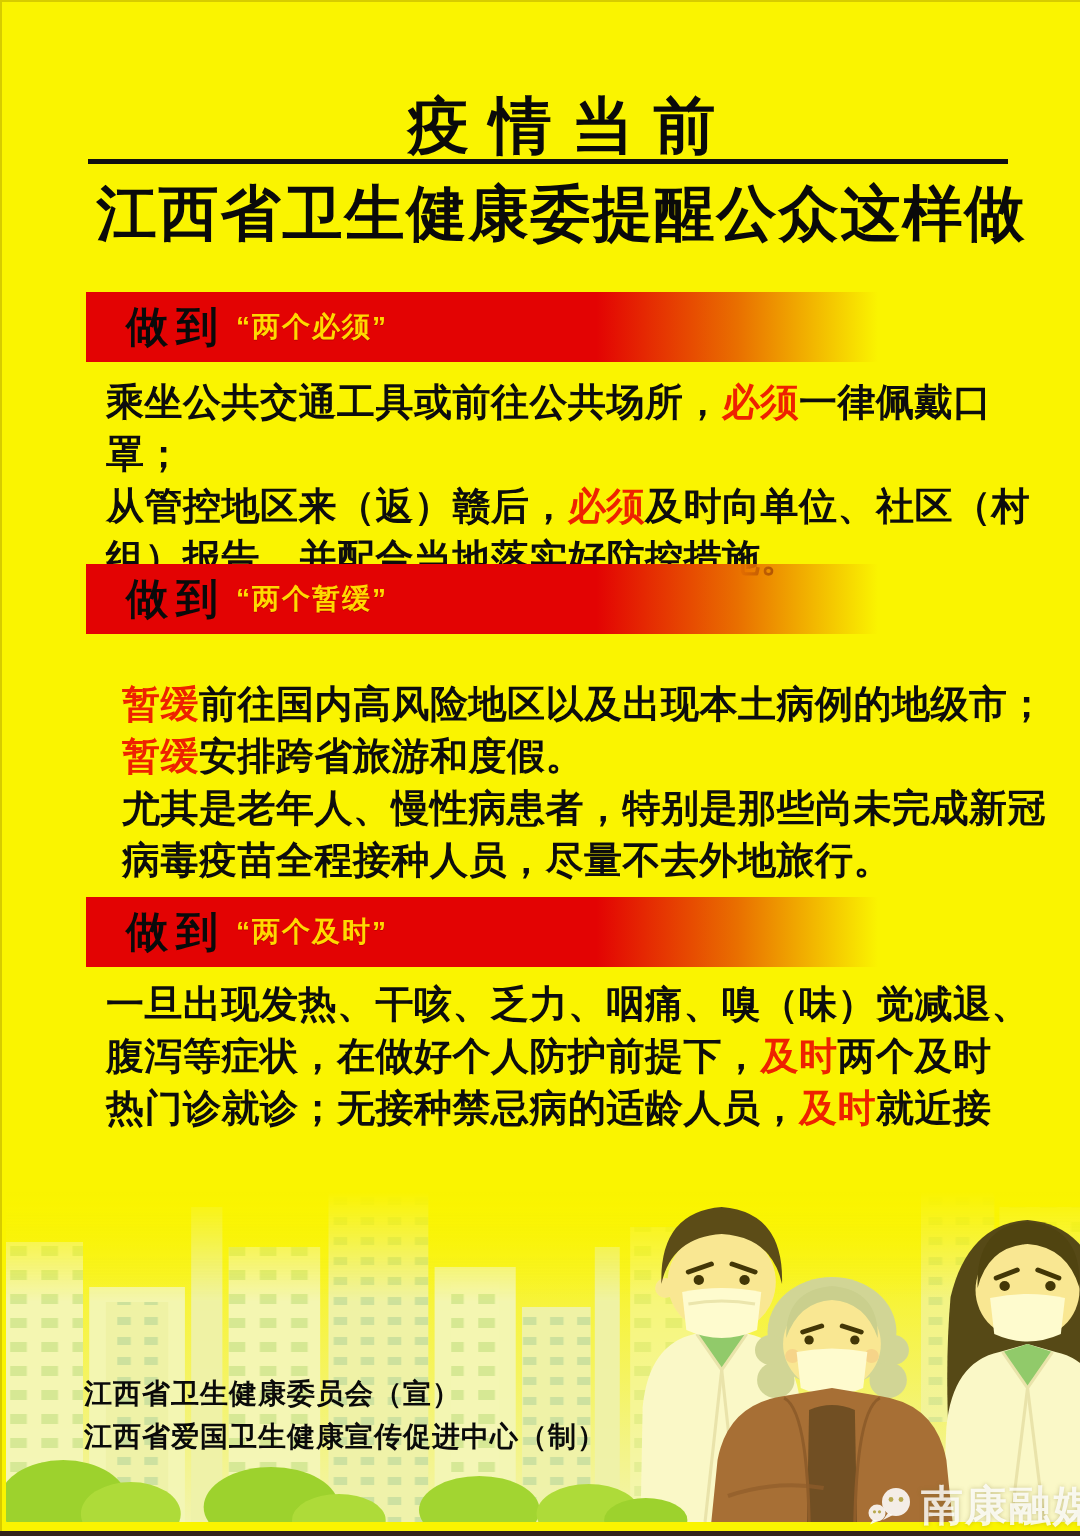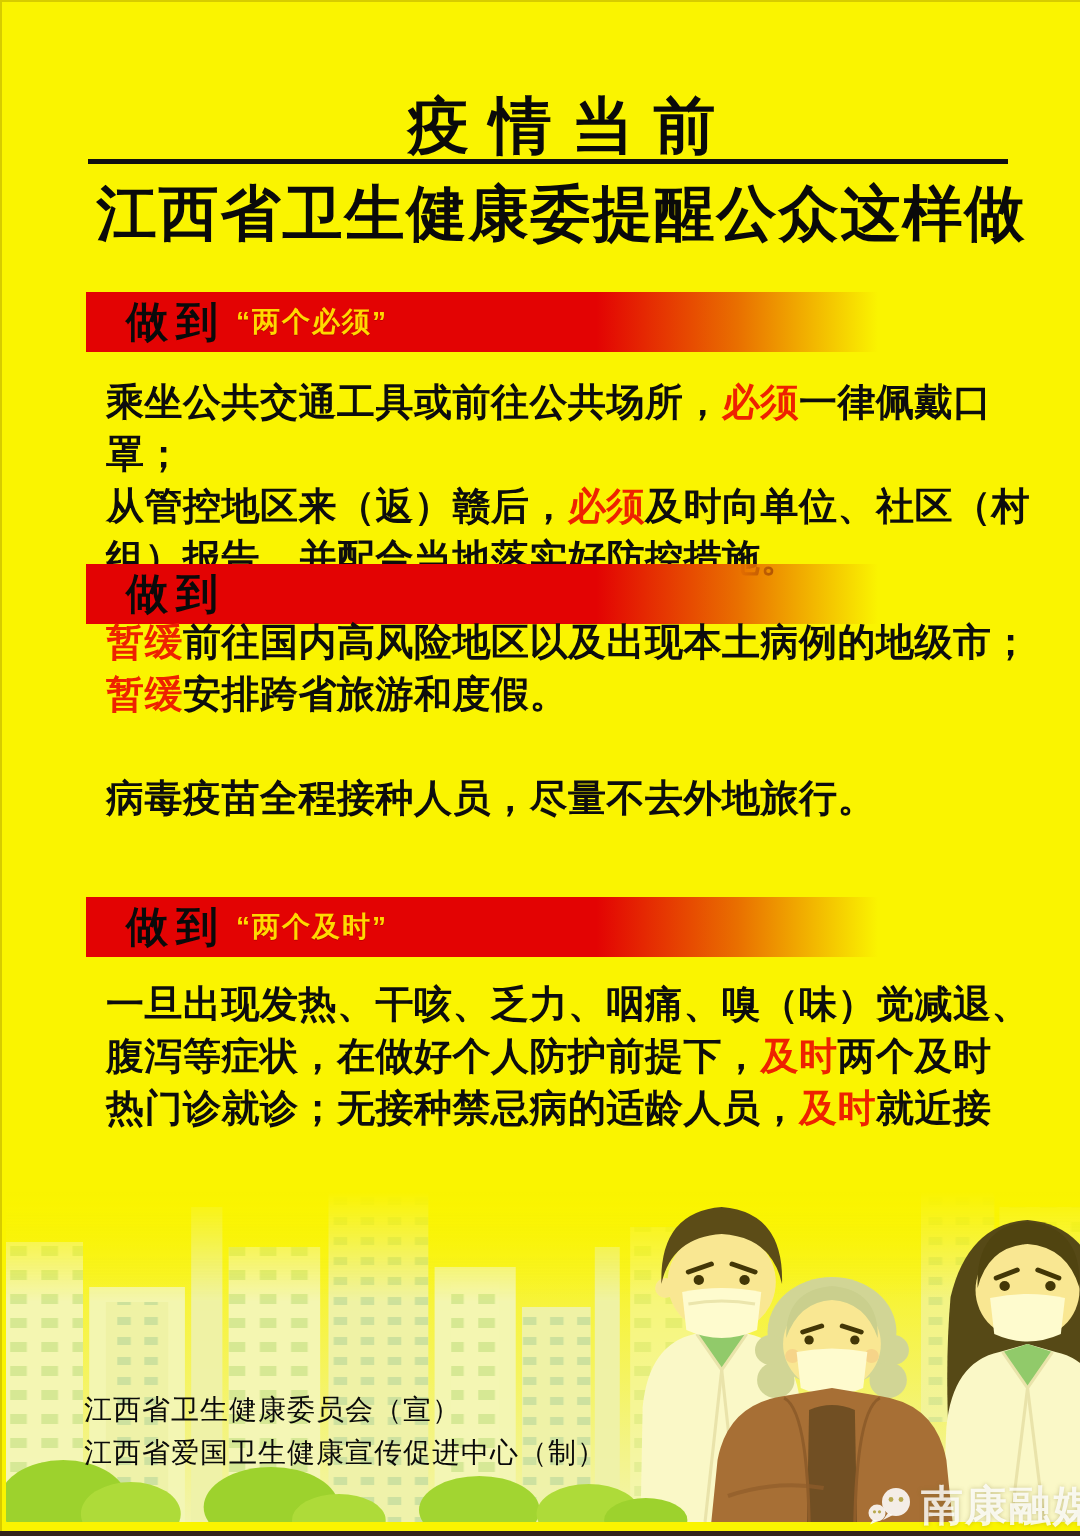--- a/index.html
+++ b/index.html
@@ -25,21 +25,21 @@
     background:#101010;
   }
   .subtitle{
     position:absolute;top:174px;left:0;width:100%;
     text-align:center;
     font-size:60px;font-weight:900;color:#0a0a0a;
     letter-spacing:2px;
   }
   
   .banner{
-    position:absolute;left:86px;width:880px;height:60px;
+    position:absolute;left:86px;width:880px;height:70px;
     background:linear-gradient(90deg,#e30303 0%,#e30303 58%,#e96f00 74%,rgba(250,244,0,0) 90%);
     display:flex;align-items:center;
     padding-left:40px;box-sizing:border-box;
   }
   .banner .prefix{
     font-size:42px;font-weight:900;color:#0a0a0a;letter-spacing:8px;
   }
   .banner .quoted{
     font-size:28px;font-weight:900;color:#ffd900;letter-spacing:2px;margin-left:10px;
     text-shadow:0 1px 0 rgba(120,0,0,.35);
@@ -47,38 +47,37 @@
   .banner1{top:292px;}
   .banner2{top:564px;}
   .banner3{top:897px;}
   
   .body-text{
     position:absolute;left:106px;width:950px;
     font-size:38px;line-height:52px;font-weight:700;color:#0d0d0d;
     letter-spacing:.5px;
   }
   .body1{top:376px;}
-  .body2{top:616px;}
+  .body2{top:678px;margin-left:16px;}
   .body3{top:978px;}
   .body-text .hl{color:#ee2200;}
   
   .illustration{
     position:absolute;left:6px;right:6px;bottom:14px;height:330px;
   }
   .illustration svg{display:block;width:100%;height:100%;}
   .bottom-edge{
     position:absolute;left:0;bottom:0;width:100%;height:5px;
     background:#33241b;
   }
   
   .credits{
     position:absolute;left:84px;top:1372px;z-index:5;
-    font-size:28px;font-weight:400;color:#0a0a0a;line-height:43px;
+    font-size:28px;font-weight:700;color:#0a0a0a;line-height:43px;
     letter-spacing:1px;
-    margin-top:16px;
   }
   
   .watermark{
     position:absolute;right:26px;top:1478px;z-index:6;
     display:flex;align-items:center;gap:8px;
   }
   .watermark .wm-label{
     font-size:42px;font-weight:700;color:rgba(255,255,255,.82);
     letter-spacing:2px;text-shadow:0 0 4px rgba(120,110,40,.35);
   }
@@ -93,22 +92,23 @@
   <div class="subtitle">江西省卫生健康委提醒公众这样做</div>
 
   <div class="banner banner1">
     <span class="prefix">做到</span>
     <span class="quoted">“两个必须”</span>
   </div>
   <div class="body-text body1"><span>乘坐公共交通工具或前往公共场所，</span><span class="hl">必须</span><span>一律佩戴口罩；</span><br><span>从管控地区来（返）赣后，</span><span class="hl">必须</span><span>及时向单位、社区（村</span><br><span>组）报告，并配合当地落实好防控措施。</span></div>
 
   <div class="banner banner2">
     <span class="prefix">做到</span>
-  </div>
-  <div class="body-text body2"><span class="hl">暂缓</span><span>前往国内高风险地区以及出现本土病例的地级市；</span><br><span class="hl">暂缓</span><span>安排跨省旅游和度假。</span><br><br><span>病毒疫苗全程接种人员，尽量不去外地旅行。</span></div>
+    <span class="quoted">“两个暂缓”</span>
+  </div>
+  <div class="body-text body2"><span class="hl">暂缓</span><span>前往国内高风险地区以及出现本土病例的地级市；</span><br><span class="hl">暂缓</span><span>安排跨省旅游和度假。</span><br><span>尤其是老年人、慢性病患者，特别是那些尚未完成新冠</span><br><span>病毒疫苗全程接种人员，尽量不去外地旅行。</span></div>
 
   <div class="banner banner3">
     <span class="prefix">做到</span>
     <span class="quoted">“两个及时”</span>
   </div>
   <div class="body-text body3"><span>一旦出现发热、干咳、乏力、咽痛、嗅（味）觉减退、</span><br><span>腹泻等症状，在做好个人防护前提下，</span><span class="hl">及时</span><span>两个及时</span><br><span>热门诊就诊；无接种禁忌病的适龄人员，</span><span class="hl">及时</span><span>就近接</span><br></div>
 
   <div class="illustration">
     <svg viewBox="0 0 1068 330" preserveAspectRatio="none">
       <defs>

